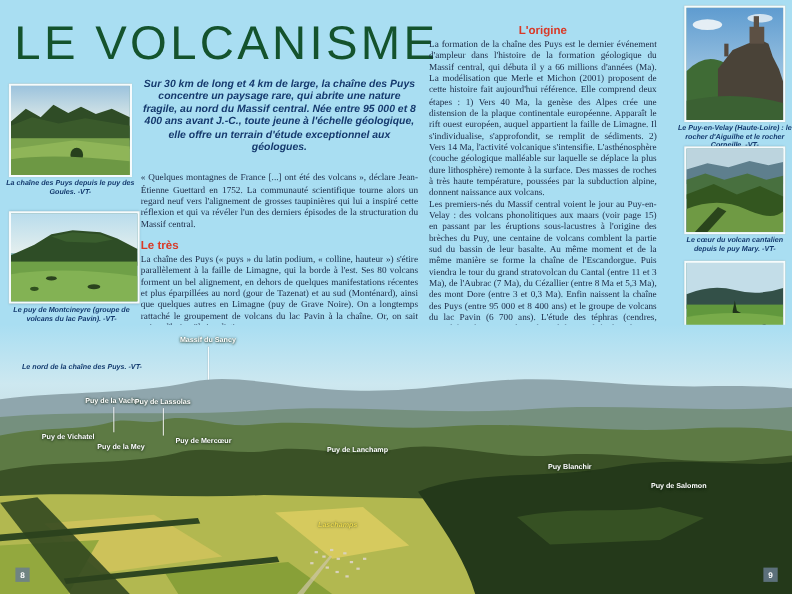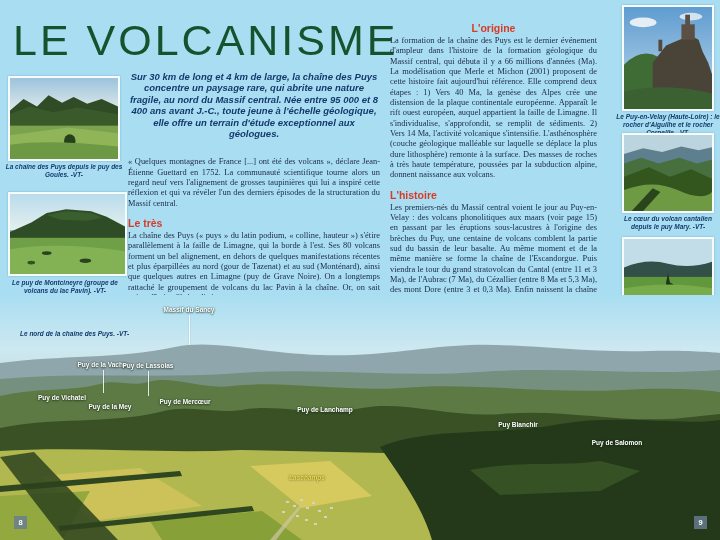--- a/index.html
+++ b/index.html
@@ -91,21 +91,20 @@
   <div class="col" style="left:128px; top:71px; width:252px;">
     <p class="intro">Sur 30 km de long et 4 km de large, la chaîne des Puys concentre un paysage rare, qui abrite une nature fragile, au nord du Massif central. Née entre 95 000 et 8 400 ans avant J.-C., toute jeune à l'échelle géologique, elle offre un terrain d'étude exceptionnel aux géologues.</p>
     <p class="bodytext quote">« Quelques montagnes de France [...] ont été des volcans », déclare Jean-Étienne Guettard en 1752. La communauté scientifique tourne alors un regard neuf vers l'alignement de grosses taupinières qui lui a inspiré cette réflexion et qui va révéler l'un des derniers épisodes de la structuration du Massif central.</p>
     <h2 class="redhead">Le très</h2>
     <p class="bodytext">La chaîne des Puys (« puys » du latin podium, « colline, hauteur ») s'étire parallèlement à la faille de Limagne, qui la borde à l'est. Ses 80 volcans forment un bel alignement, en dehors de quelques manifestations récentes et plus éparpillées au nord (gour de Tazenat) et au sud (Monténard), ainsi que quelques autres en Limagne (puy de Grave Noire). On a longtemps rattaché le groupement de volcans du lac Pavin à la chaîne. Or, on sait aujourd'hui qu'il s'en distingue.</p>
   </div>
 
   <div class="col col3" style="left:390px; top:22px; width:207px;">
     <h2 class="redhead">L'origine</h2>
     <p class="bodytext">La formation de la chaîne des Puys est le dernier événement d'ampleur dans l'histoire de la formation géologique du Massif central, qui débuta il y a 66 millions d'années (Ma). La modélisation que Merle et Michon (2001) proposent de cette histoire fait aujourd'hui référence. Elle comprend deux étapes : 1) Vers 40 Ma, la genèse des Alpes crée une distension de la plaque continentale européenne. Apparaît le rift ouest européen, auquel appartient la faille de Limagne. Il s'individualise, s'approfondit, se remplit de sédiments. 2) Vers 14 Ma, l'activité volcanique s'intensifie. L'asthénosphère (couche géologique malléable sur laquelle se déplace la plus dure lithosphère) remonte à la surface. Des masses de roches à très haute température, poussées par la subduction alpine, donnent naissance aux volcans.</p>
-    <h2 class="redhead">L'histoire</h2>
     <p class="bodytext">Les premiers-nés du Massif central voient le jour au Puy-en-Velay : des volcans phonolitiques aux maars (voir page 15) en passant par les éruptions sous-lacustres à l'origine des brèches du Puy, une centaine de volcans comblent la partie sud du bassin de leur basalte. Au même moment et de la même manière se forme la chaîne de l'Escandorgue. Puis viendra le tour du grand stratovolcan du Cantal (entre 11 et 3 Ma), de l'Aubrac (7 Ma), du Cézallier (entre 8 Ma et 5,3 Ma), des mont Dore (entre 3 et 0,3 Ma). Enfin naissent la chaîne des Puys (entre 95 000 et 8 400 ans) et le groupe de volcans du lac Pavin (6 700 ans). L'étude des téphras (cendres, retombées, fragments de roche solide expulsés dans l'air ou l'eau, permettant de reconstituer les effets d'une éruption) révèle que nos ancêtres préhistoriques ont non seulement assisté à la formation de la chaîne, mais que leurs campements situés à l'est de la celle-ci ont été touchés par ses cendres.</p>
   </div>
 
   <div class="photo" style="left:622px; top:5px; width:92px; height:106px;">
     <svg viewBox="0 0 92 106" preserveAspectRatio="none">
       <defs>
         <linearGradient id="sky3" x1="0" y1="0" x2="0" y2="1">
           <stop offset="0" stop-color="#5f9cd0"></stop>
             <stop offset="1" stop-color="#c2dcec"></stop>
         </linearGradient>

